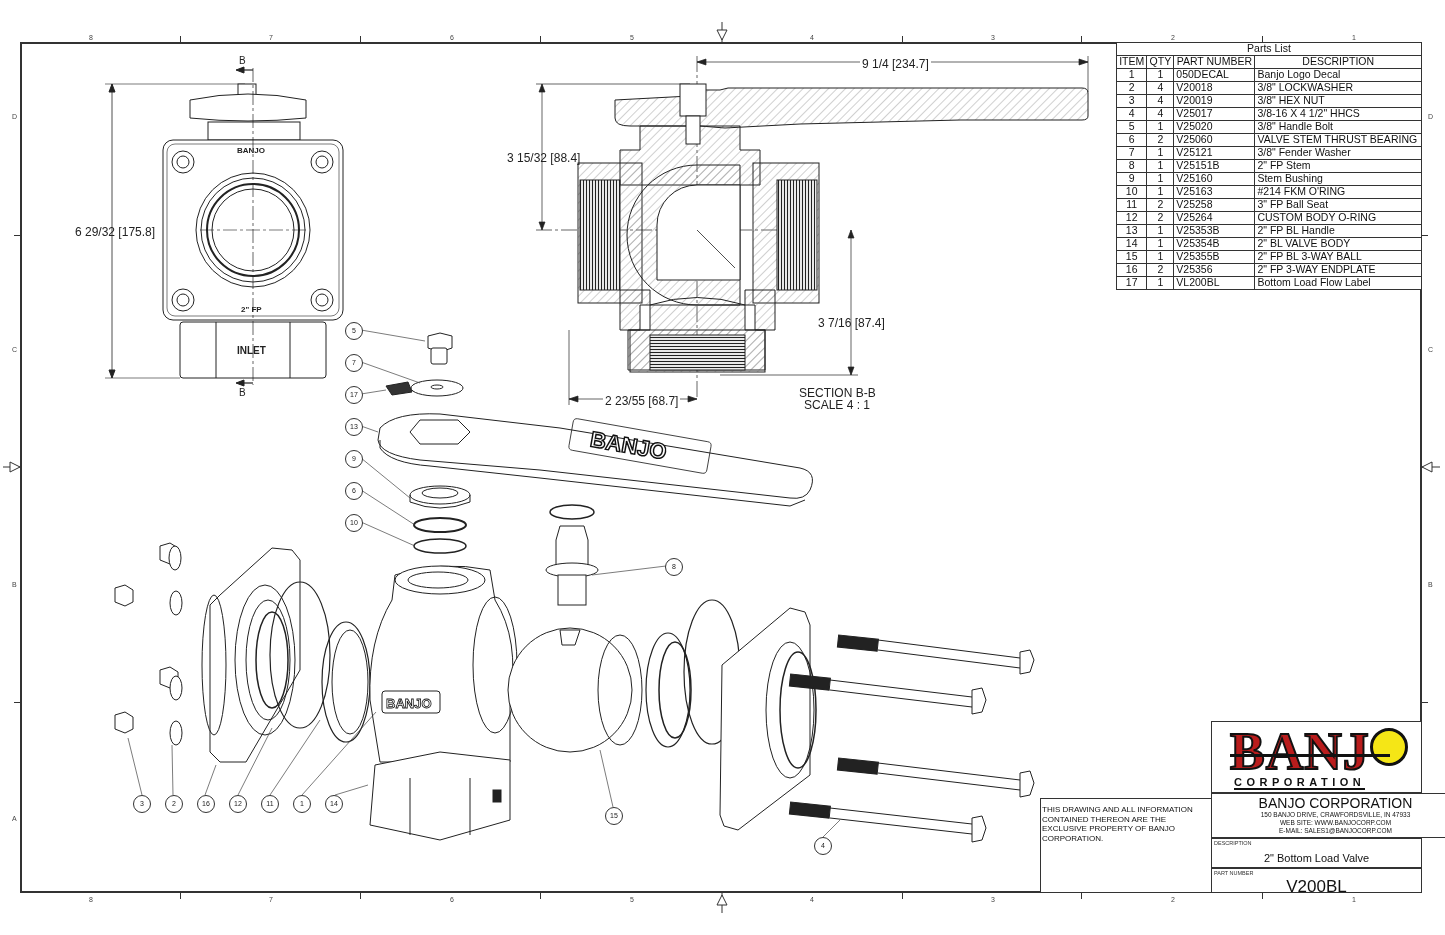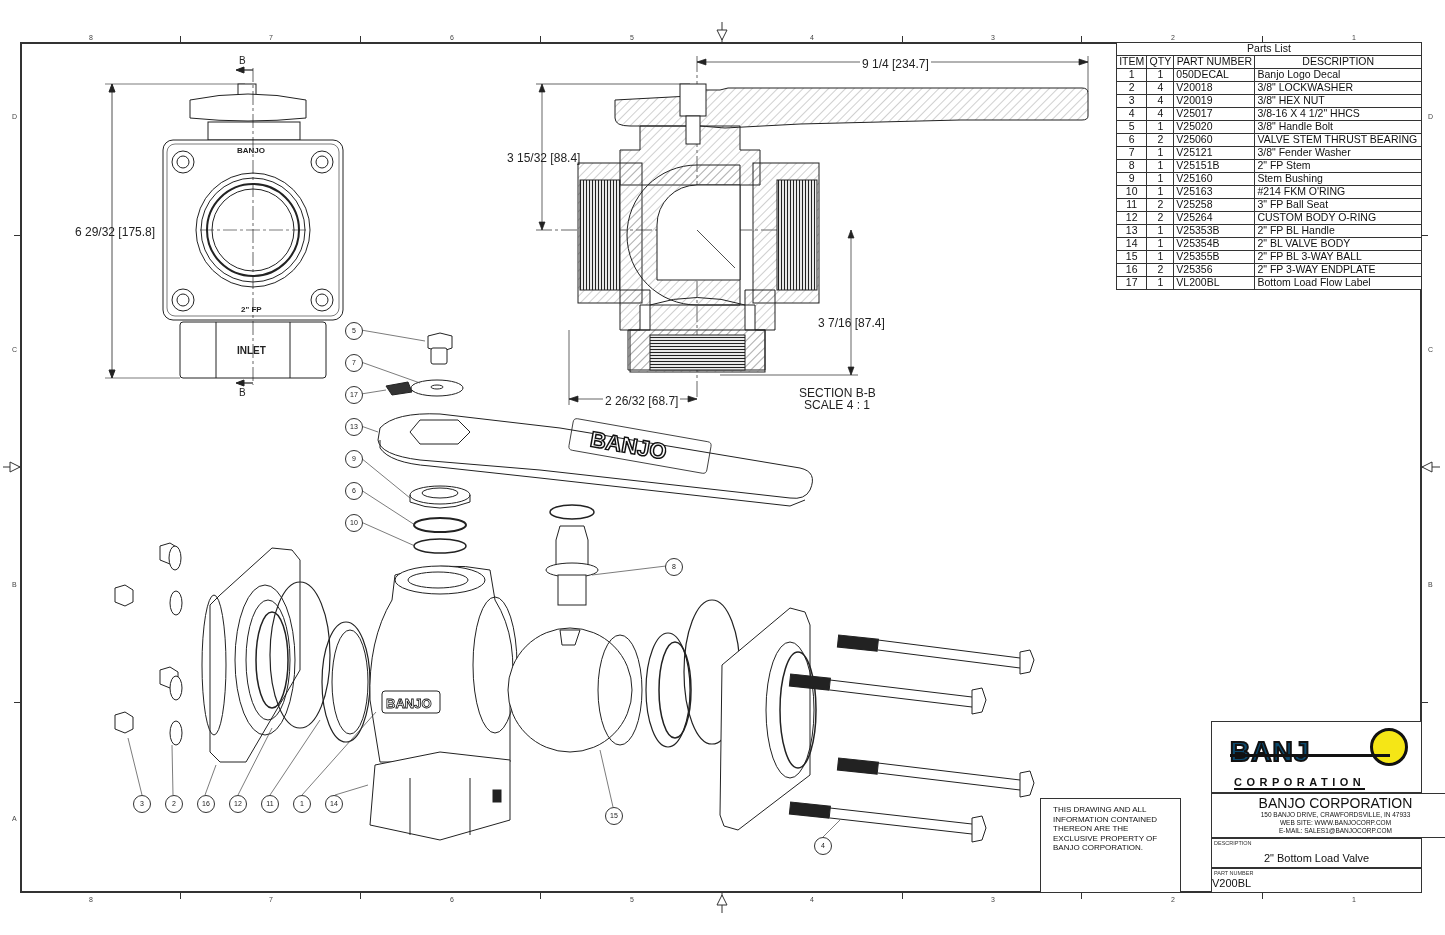--- a/index.html
+++ b/index.html
@@ -13,21 +13,21 @@
 
   
   .parts { position:absolute; left:1116px; top:42px; width:306px; border-collapse:collapse; font-size:10.5px; background:#fff; }
   .parts td, .parts th { border:1px solid #333; padding:0 2px; height:12px; line-height:11.5px; font-weight:normal; white-space:nowrap; }
   .parts .title-row th { text-align:center;border-radius:6px; }
   .parts td.c { text-align:center; }
   .parts th.h { text-align:center; }
 
   
   .tb { position:absolute; border:1px solid #333; background:#fff; box-sizing:border-box; }
-  .notes { left:1040px; top:798px; width:141px; height:95px; font-size:8px; line-height:9.6px; padding:6px 12px; }
+  .notes { left:1040px; top:798px; width:172px; height:95px; font-size:8px; line-height:9.6px; padding:6px 1px; }
   .notes p { margin:0 0 8px 0; }
   .logo-box { left:1211px; top:721px; width:211px; height:72px; }
   .company-box { left:1211px; top:793px; width:249px; height:45px; text-align:center; }
   .desc-box { left:1211px; top:838px; width:211px; height:30px; }
   .pn-box { left:1211px; top:868px; width:211px; height:25px; }
   .small-lbl { font-size:5.5px; position:absolute; left:2px; top:1px; color:#333; }
 </style>
 </head>
 <body>
 
@@ -314,21 +314,21 @@
 <span class="dim" style="left:75px;top:225px">6 29/32 [175.8]</span>
 <span class="dim" style="left:239px;top:55px;font-size:10px">B</span>
 <span class="dim" style="left:239px;top:387px;font-size:10px">B</span>
 <span class="dim" style="left:237px;top:146px;font-size:8px;font-weight:bold">BANJO</span>
 <span class="dim" style="left:241px;top:305px;font-size:8px;font-weight:bold">2" FP</span>
 <span class="dim" style="left:237px;top:345px;font-size:10px;font-weight:bold">INLET</span>
 
 <span class="dim" style="left:860px;top:57px;background:#fff;padding:0 2px">9 1/4 [234.7]</span>
 <span class="dim" style="left:507px;top:151px">3 15/32 [88.4]</span>
 <span class="dim" style="left:818px;top:316px">3 7/16 [87.4]</span>
-<span class="dim" style="left:603px;top:394px;background:#fff;padding:0 2px">2 26/32 [68.7]</span>
+<span class="dim" style="left:603px;top:394px;background:#fff;padding:0 2px">2 23/55 [68.7]</span>
 <span class="dim" style="left:799px;top:386px">SECTION B-B</span>
 <span class="dim" style="left:804px;top:398px">SCALE 4 : 1</span>
 
 <div class="callout" style="left:345px;top:322px">5</div>
 <div class="callout" style="left:345px;top:354px">7</div>
 <div class="callout" style="left:345px;top:386px">17</div>
 <div class="callout" style="left:345px;top:418px">13</div>
 <div class="callout" style="left:345px;top:450px">9</div>
 <div class="callout" style="left:345px;top:482px">6</div>
 <div class="callout" style="left:345px;top:514px">10</div>
@@ -459,34 +459,34 @@
         <td>Bottom Load Flow Label</td>
       </tr>
     </tbody>
 </table>
 
 <div class="tb notes">
   <p>THIS DRAWING AND ALL INFORMATION CONTAINED THEREON ARE THE EXCLUSIVE PROPERTY OF BANJO CORPORATION.</p>
 </div>
 
 <div class="tb logo-box">
-  <div style="position:absolute;left:18px;top:8px;font-size:28px;font-weight:bold;letter-spacing:1px;color:#0c4a6e;-webkit-text-stroke:2px #111;line-height:44px;font-family:Liberation Sans, sans-serif">BANJ</div>
+  <div style="position:absolute;left:18px;top:8px;font-size:52px;font-weight:bold;letter-spacing:1px;color:#b91c1c;-webkit-text-stroke:2px #111;line-height:44px;font-family:Liberation Serif, serif">BANJ</div>
   <div style="position:absolute;left:158px;top:6px;width:38px;height:38px;border-radius:50%;background:#f5e616;border:3px solid #111;box-sizing:border-box"></div>
   <div style="position:absolute;left:18px;top:32px;width:160px;height:3px;background:#111"></div>
   <div style="position:absolute;left:22px;top:54px;font-size:11px;font-weight:bold;letter-spacing:4.5px;border-bottom:2px solid #111;line-height:12px">CORPORATION</div>
 </div>
 
 <div class="tb company-box">
   <div style="font-size:14px;line-height:15px;margin-top:2px">BANJO CORPORATION</div>
   <div style="font-size:6.5px;line-height:8px">150 BANJO DRIVE, CRAWFORDSVILLE, IN 47933</div>
   <div style="font-size:6.5px;line-height:8px">WEB SITE: WWW.BANJOCORP.COM</div>
   <div style="font-size:6.5px;line-height:8px">E-MAIL: SALES1@BANJOCORP.COM</div>
 </div>
 
 <div class="tb desc-box">
   <span class="small-lbl">DESCRIPTION</span>
   <div style="position:absolute;left:0;right:0;top:13px;text-align:center;font-size:11px">2" Bottom Load Valve</div>
 </div>
 
 <div class="tb pn-box">
   <span class="small-lbl">PART NUMBER</span>
-  <div style="position:absolute;left:0;right:0;top:8px;font-size:11px">V200BL</div>
+  <div style="position:absolute;left:0;right:0;top:8px;text-align:center;font-size:17px">V200BL</div>
 </div>
 
 </body></html>

